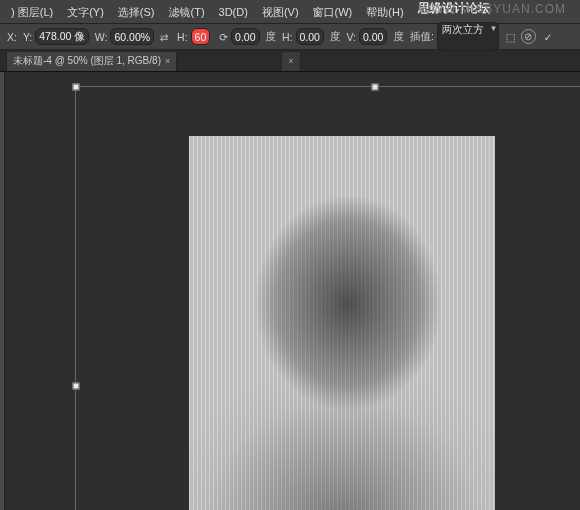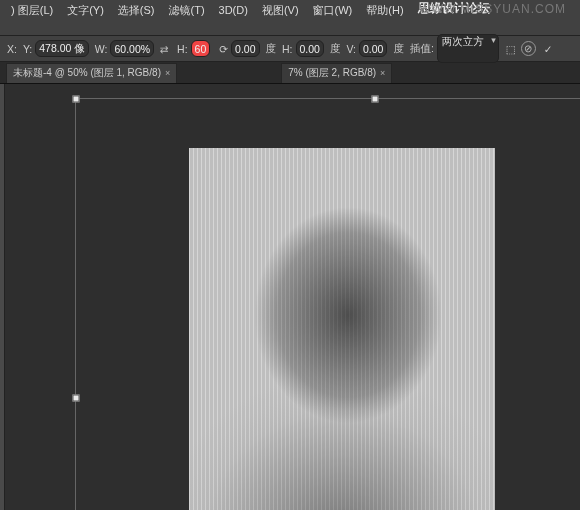--- a/index.html
+++ b/index.html
@@ -4,22 +4,22 @@
 <style>
   * { margin: 0; padding: 0; box-sizing: border-box; }
   body {
     width: 580px; height: 510px;
     background: #2e2e2e;
     font-family: "Microsoft YaHei", sans-serif;
     font-size: 11px; color: #ddd;
     overflow: hidden; position: relative;
   }
   .menubar {
-    display: flex; 
-    height: 36px; padding: 0 4px;
+    display: flex; align-items: center;
+    height: 24px; padding: 0 4px;
     background: #414141;
     border-bottom: 1px solid #222;
   }
   .menu-item {
     padding: 0 7px; cursor: pointer;
     line-height: 20px;
   }
   .options-bar {
     display: flex; align-items: center;
     height: 26px; padding: 0 4px;
@@ -165,21 +165,20 @@
   <span class="circle-btn">⊘</span>
   <span class="opt-label">✓</span>
 </div>
 
 <div class="tabs-bar">
   <div class="tab active">
     <span>未标题-4 @ 50% (图层 1, RGB/8)</span>
     <span class="close">×</span>
   </div>
   <div class="tab" style="margin-left:102px">
-    <span>7% (图层 2, RGB/8)</span>
     <span class="close">×</span>
   </div>
 </div>
 
 <div class="canvas-area">
   <div class="ruler-left"></div>
   <div class="image-rect"></div>
   <div class="transform-box">
     <div class="handle" style="left:0;top:0"></div>
     <div class="handle" style="left:50%;top:0"></div>

